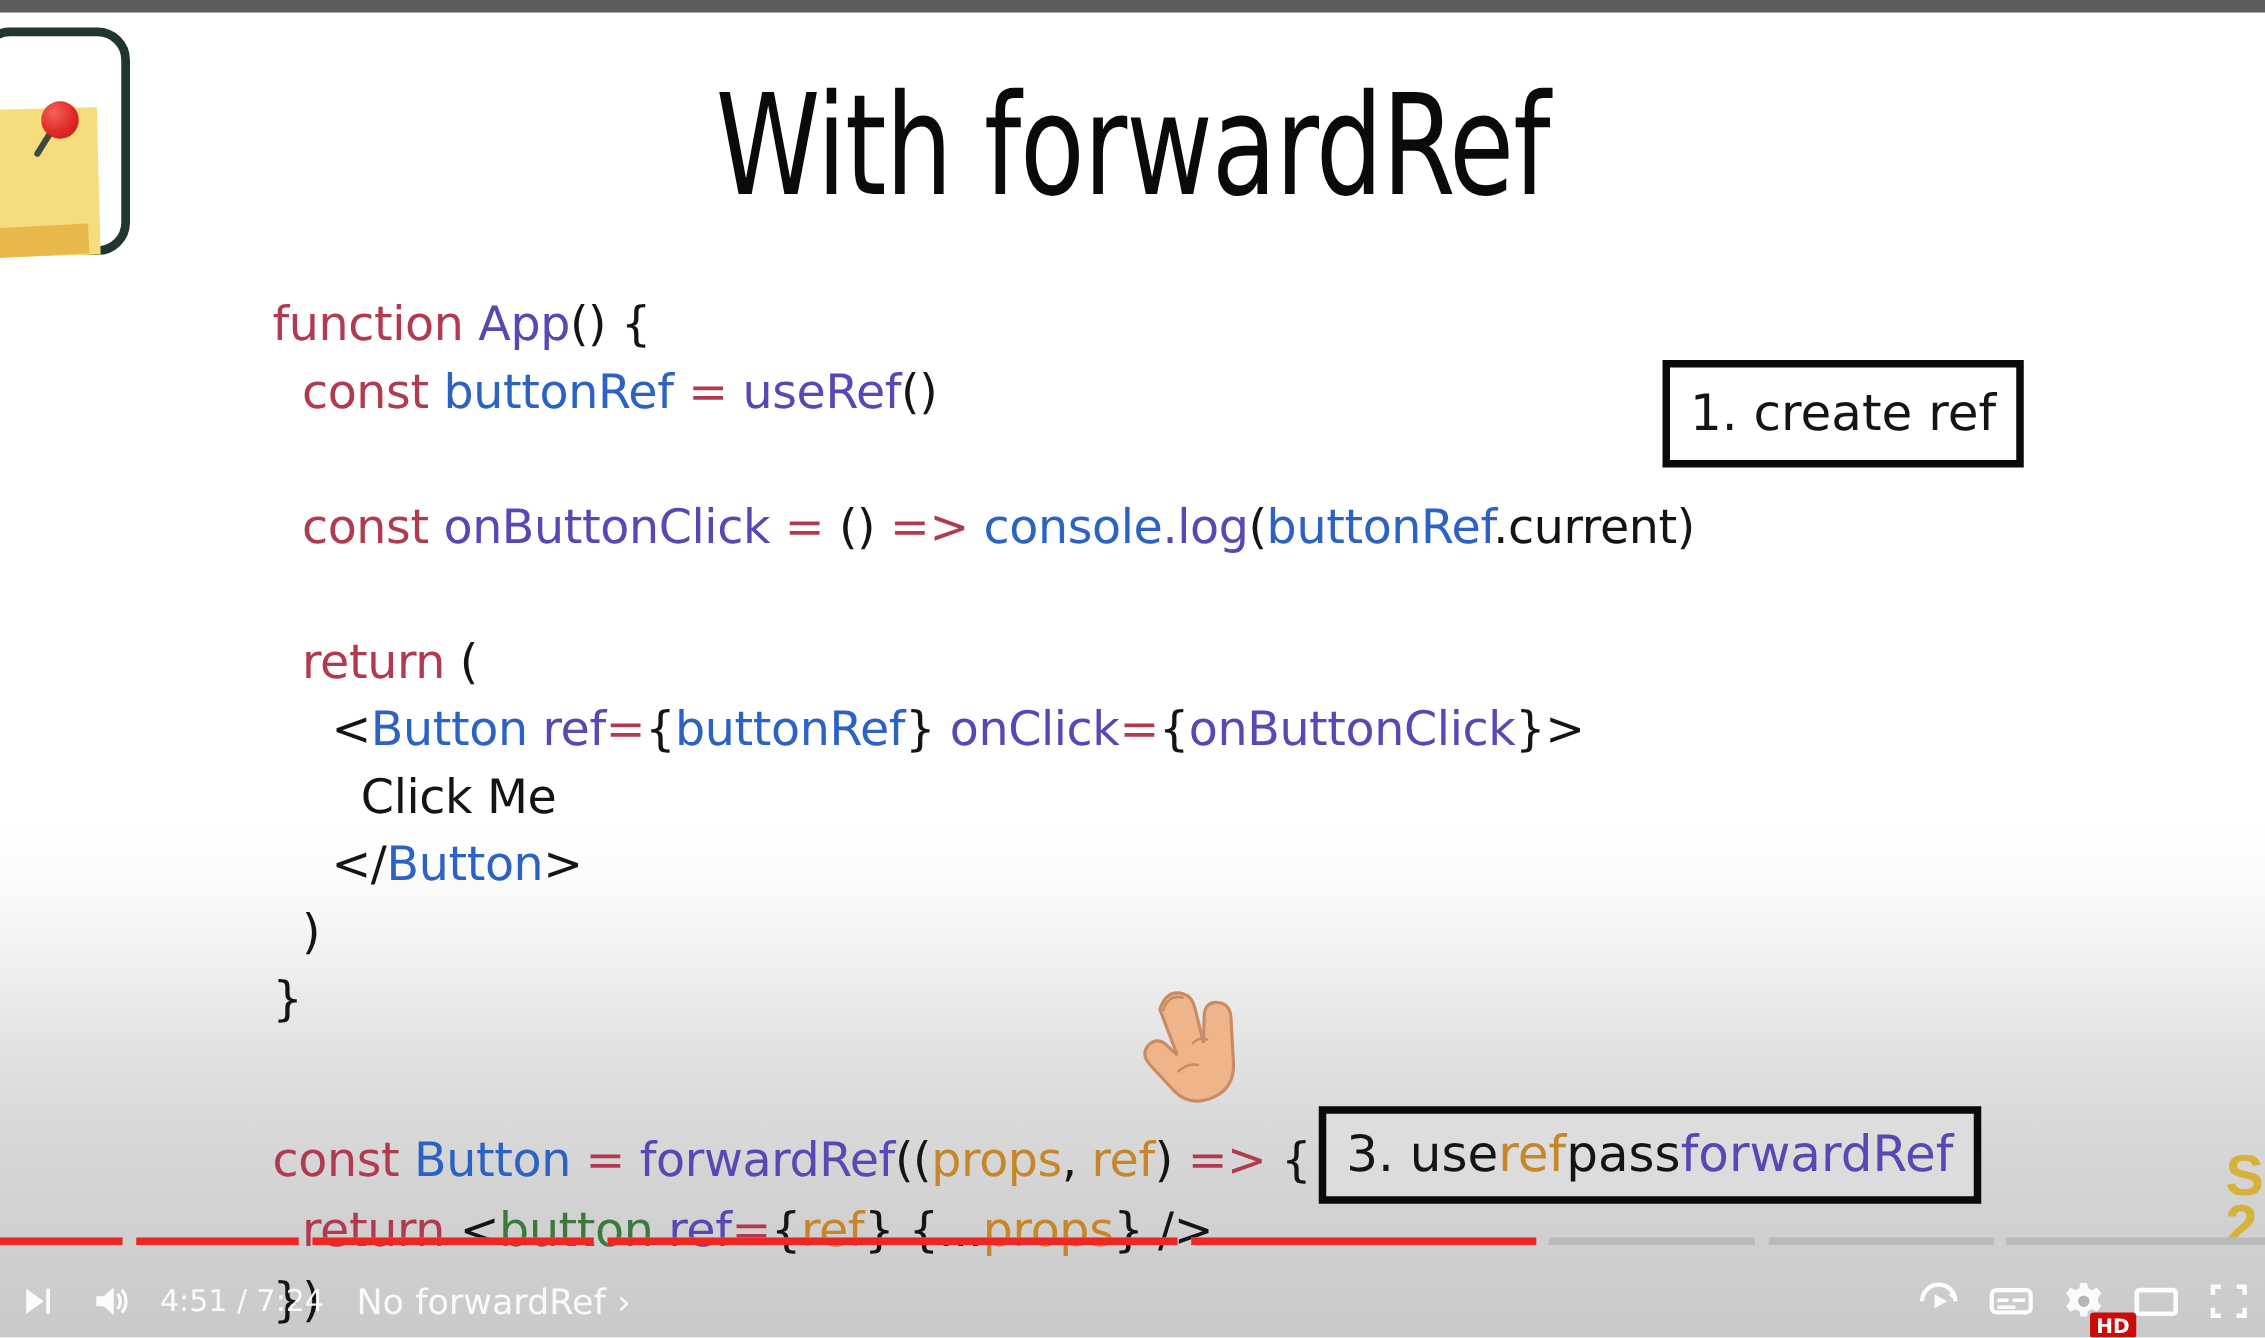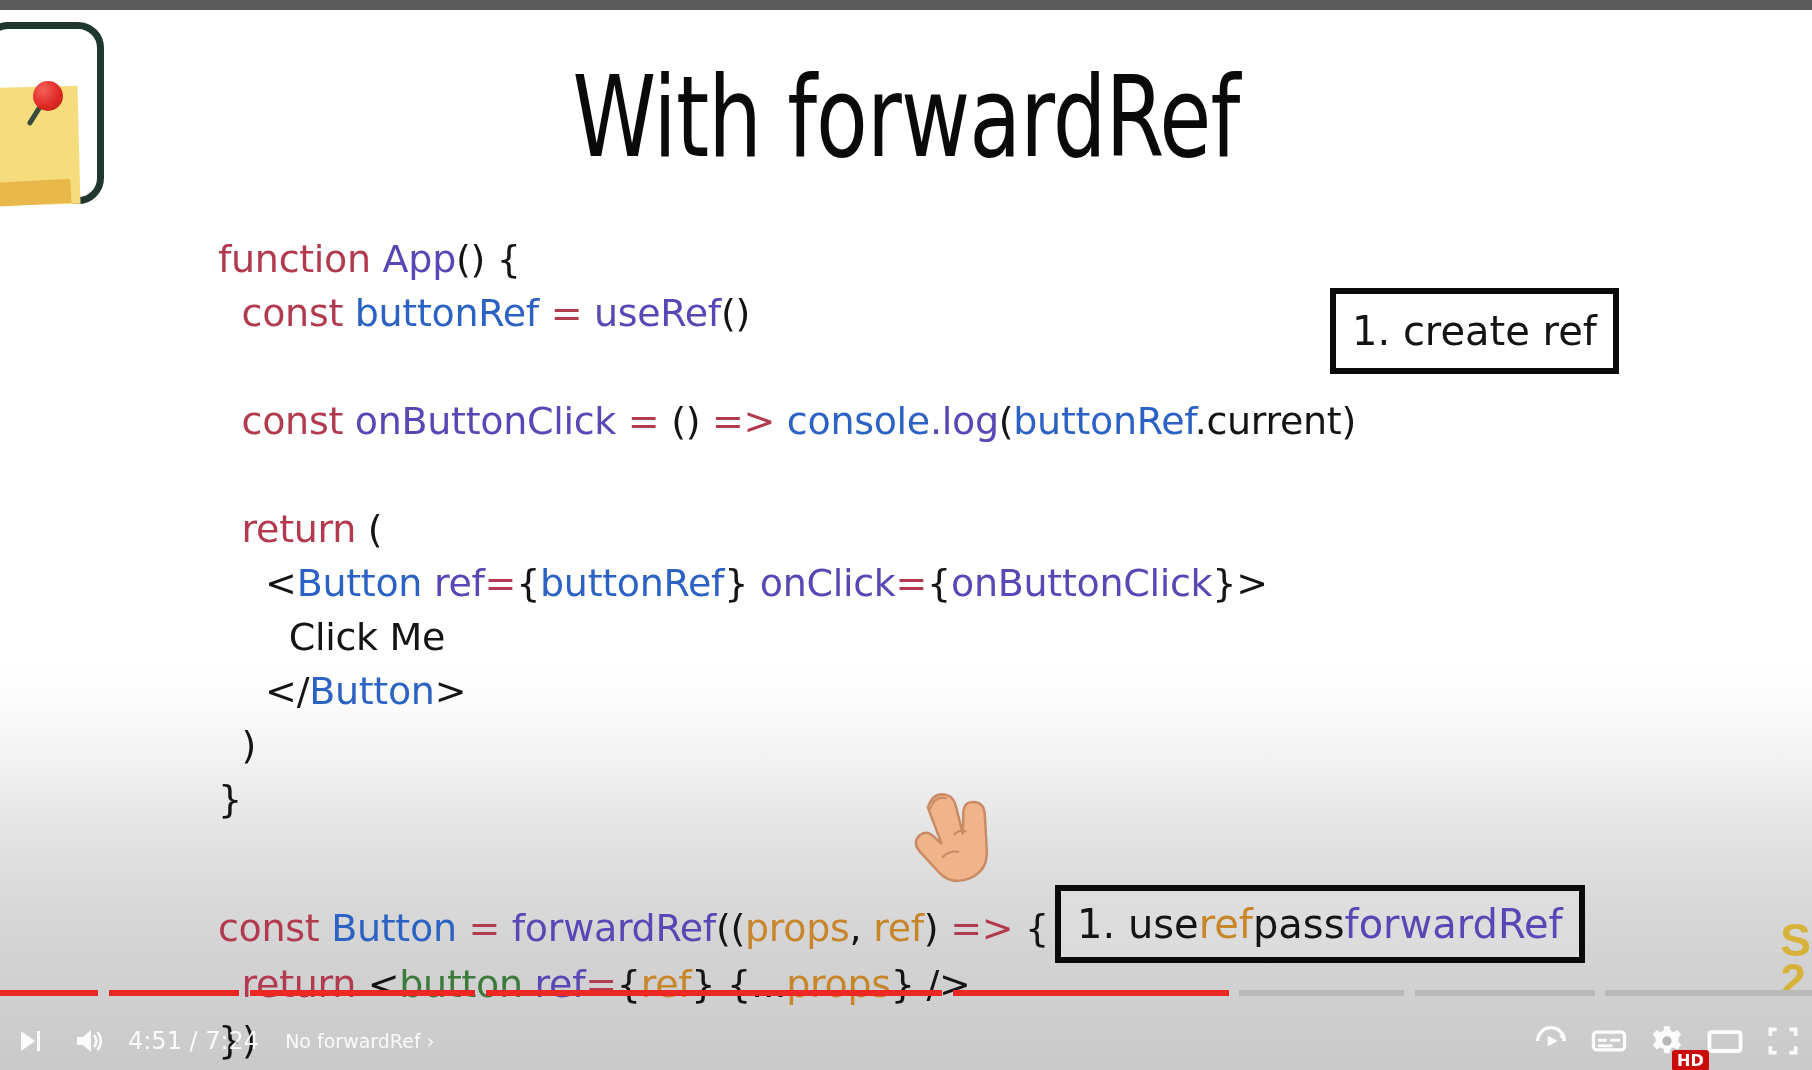--- a/index.html
+++ b/index.html
@@ -145,21 +145,21 @@
     display:flex; align-items:center; justify-content:center;
     opacity:0.95;
   }
   .ctrl svg { fill:#fff; }
   .timetext {
     color:#fff; font-size:24px; margin-left:12px; white-space:nowrap;
     font-family:"DejaVu Sans","Liberation Sans", sans-serif;
     opacity:0.9;
   }
   .chaptertext {
-    color:#fff; font-size:19px; margin-left:26px; white-space:nowrap;
+    color:#fff; font-size:28px; margin-left:26px; white-space:nowrap;
     font-family:"DejaVu Sans","Liberation Sans", sans-serif;
     opacity:0.9;
   }
   .spacer { flex:1; }
   .hdbadge {
     position:absolute; left:1540px; top:14px;
     background:#cc0000; color:#fff;
     font-size:16px; font-weight:bold;
     padding:1px 5px; border-radius:3px;
     font-family:"DejaVu Sans","Liberation Sans", sans-serif;
@@ -183,21 +183,21 @@
   <div class="title">With forwardRef</div>
 
   <div class="code" id="code-top"><span class="ln"><span class="kw">function </span><span class="fn">App</span><span class="pun">() {</span></span><span class="ln"><span class="kw">  const </span><span class="var">buttonRef </span><span class="op">= </span><span class="fn">useRef</span><span class="pun">()</span></span><span class="sp"></span><span class="ln"><span class="kw">  const </span><span class="fn">onButtonClick </span><span class="op">= </span><span class="pun">() </span><span class="op">=&gt; </span><span class="var">console</span><span class="prop">.log</span><span class="pun">(</span><span class="var">buttonRef</span><span class="plain">.current)</span></span><span class="sp"></span><span class="ln"><span class="kw">  return </span><span class="pun">(</span></span><span class="ln"><span class="pun">    &lt;</span><span class="tag">Button </span><span class="prop">ref</span><span class="op">=</span><span class="pun">{</span><span class="var">buttonRef</span><span class="pun">} </span><span class="prop">onClick</span><span class="op">=</span><span class="pun">{</span><span class="fn">onButtonClick</span><span class="pun">}&gt;</span></span><span class="ln"><span class="plain">      Click Me</span></span><span class="ln"><span class="pun">    &lt;/</span><span class="tag">Button</span><span class="pun">&gt;</span></span><span class="ln"><span class="pun">  )</span></span><span class="ln"><span class="pun">}</span></span></div>
 
   <div class="code2" id="code-bottom"><span class="ln"><span class="kw">const </span><span class="var">Button </span><span class="op">= </span><span class="fn">forwardRef</span><span class="pun">((</span><span class="arg">props</span><span class="pun">, </span><span class="arg">ref</span><span class="pun">) </span><span class="op">=&gt; </span><span class="pun">{</span></span><span class="ln"><span class="kw">  return </span><span class="pun">&lt;</span><span class="htag">button </span><span class="prop">ref</span><span class="op">=</span><span class="pun">{</span><span class="arg">ref</span><span class="pun">} {...</span><span class="arg">props</span><span class="pun">} /&gt;</span></span><span class="ln"><span class="pun">})</span></span></div>
 
   <div class="anno" id="anno1">
       <span class="plain">1. create ref</span>
     </div>
   <div class="anno" id="anno3">
-      <span class="plain">1. use </span>
+      <span class="plain">3. use </span>
       <span class="arg">ref</span>
       <span class="plain"> pass </span>
       <span class="fn">forwardRef</span>
     </div>
 
   <div class="hand">
     <svg viewBox="0 0 120 125" width="120" height="125">
       <g transform="rotate(-18 60 62)">
         <path d="M42 20 q10 -14 22 -6 q6 4 5 14 l-2 28 l7 -20 q4 -11 14 -7 q9 4 6 15 l-9 34 q-5 20 -24 22 q-20 2 -28 -14 l-12 -26 q-5 -11 4 -16 q9 -4 14 6 l5 9 z" fill="#f0b48a" stroke="#c98b63" stroke-width="2.5"></path>
         <path d="M44 22 q8 -12 19 -5" fill="none" stroke="#c98b63" stroke-width="2"></path>

